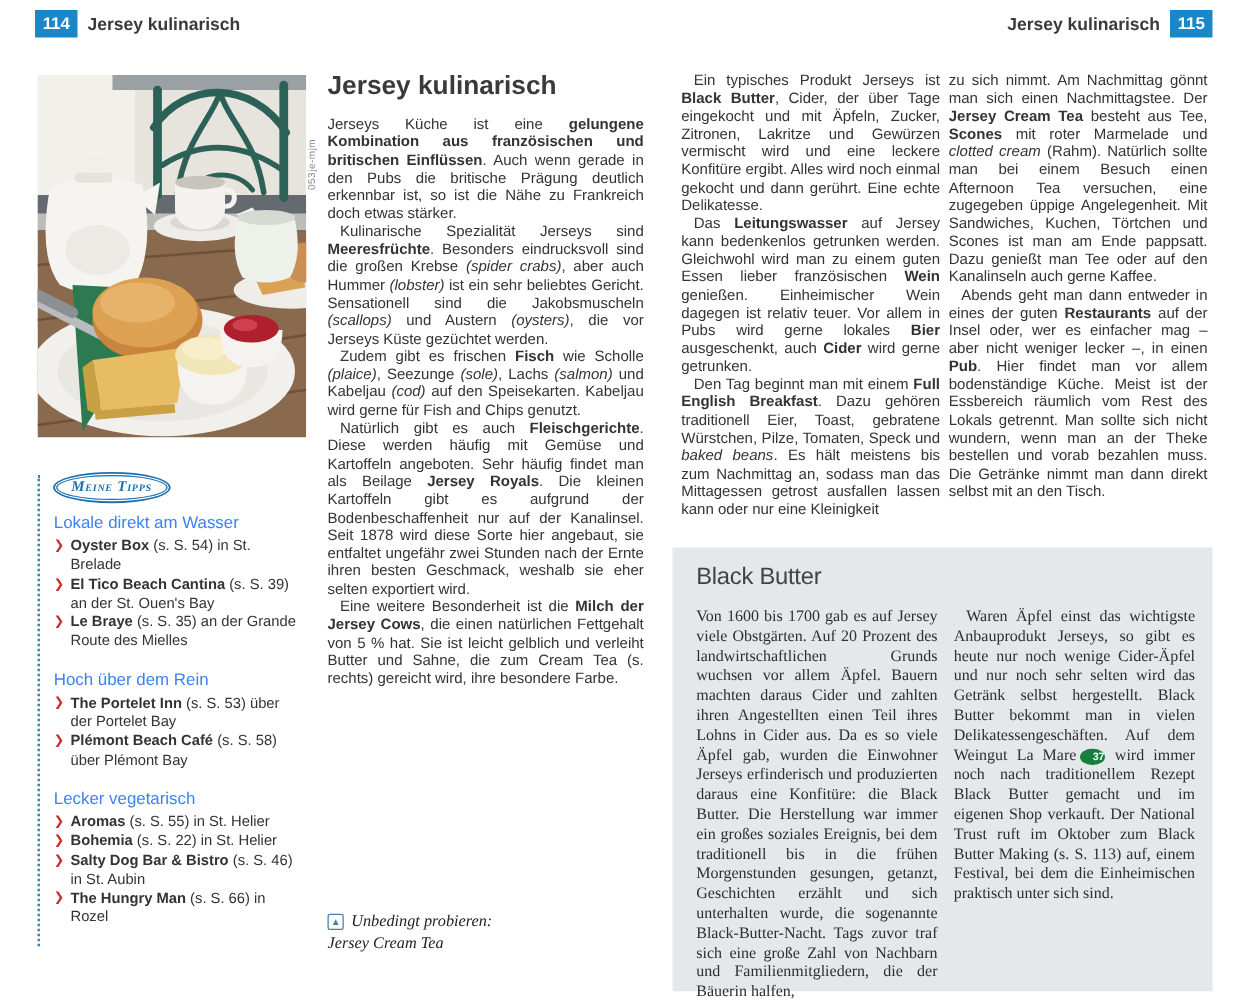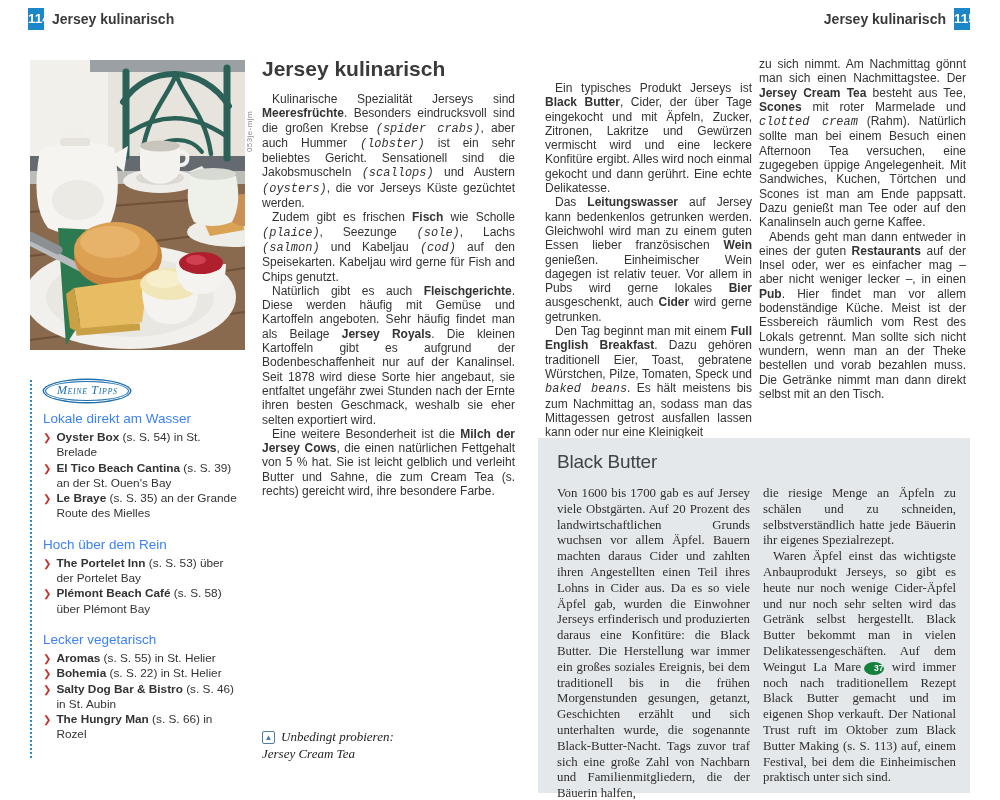--- a/index.html
+++ b/index.html
@@ -3,58 +3,58 @@
 <meta charset="utf-8">
 <style>
   html,body{margin:0;padding:0;background:#fff;}
   body{width:1000px;height:800px;position:relative;overflow:hidden;
        font-family:"Liberation Sans","DejaVu Sans",sans-serif;color:#333;}
 
   
   .hdr{position:absolute;top:8px;display:flex;align-items:center;gap:8px;}
   .hdr-left{left:28px;}
   .hdr-right{right:30px;}
-  .pagebox{width:16px;height:22px;line-height:22px;text-align:center;
+  .pagebox{width:34px;height:22px;line-height:22px;text-align:center;
            color:#fff;font-weight:bold;font-size:13.5px;background:#1b87c9;}
   .hdr-title{font-weight:bold;font-size:14px;color:#3a3a3a;}
 
   
   .photo{position:absolute;left:30px;top:60px;width:215px;height:290px;}
   .photo svg{display:block;width:215px;height:290px;}
   .credit{position:absolute;left:245px;top:62px;height:90px;
           writing-mode:vertical-rl;transform:rotate(180deg);
           font-size:8px;color:#8b8b8b;letter-spacing:.4px;}
 
   
   .tips{position:absolute;left:30px;top:380px;width:212px;
         border-left:2px dotted #2f86c3;padding-left:11px;box-sizing:border-box;}
   .tips-logo{display:inline-block;margin:0 0 10px 2px;padding:1px 11px 2px;
              border:1.5px solid #1d6fae;border-radius:50%;
              box-shadow:0 0 0 1px #fff,0 0 0 2.5px #1d6fae;
              color:#1d6fae;font-family:"Liberation Serif","DejaVu Serif",serif;
-             font-style:italic;font-weight:normal;font-variant:small-caps;
+             font-style:italic;font-weight:bold;font-variant:small-caps;
              font-size:12px;letter-spacing:.6px;}
   .tip-section{margin-bottom:15px;}
   .tip-heading{color:#3b82f6;font-weight:normal;font-size:13.5px;margin-bottom:4px;}
   .tip-intro{font-size:11.8px;line-height:15.3px;margin-bottom:1px;}
   .tip-item{display:flex;gap:5px;font-size:11.8px;line-height:15.3px;}
   .chev{color:#c5302c;font-weight:bold;font-size:10px;line-height:15.3px;flex:0 0 auto;}
   .tip-text{flex:1;}
 
   
   .col{position:absolute;top:57px;}
   .col-mid{left:262px;width:253px;}
-  .col-r1{left:545px;width:207px;margin-top:24px;}
+  .col-r1{left:545px;width:207px;}
   .col-r2{left:759px;width:207px;}
   .art-title{font-size:21px;font-weight:bold;color:#3a3a3a;margin:0 0 11px 0;}
   .para{margin:0;font-size:12px;line-height:14.3px;text-align:justify;
         hyphens:auto;-webkit-hyphens:auto;}
   .para.ind{text-indent:10px;}
   .b{font-weight:bold;}
-  .i{font-style:italic;font-family:Liberation Mono, monospace;}
+  .i{font-style:italic;}
 
   
   .caption{position:absolute;left:262px;top:728px;width:253px;
            font-family:"Liberation Serif","DejaVu Serif",serif;
            font-style:italic;font-size:13px;line-height:17px;color:#222;}
   .cap-icon{display:inline-block;width:11px;height:11px;margin-right:6px;
             border:1px solid #4f7ea3;border-radius:2px;color:#4f7ea3;
             font-style:normal;font-size:8px;line-height:11px;text-align:center;
             vertical-align:1px;}
 
@@ -217,20 +217,21 @@
           <span class="chev">❯</span>
           <span class="tip-text"><span class="b">The Hungry Man</span><span> (s. S. 66) in Rozel</span></span>
         </div>
       </div>
     </div>
 </div>
 
 <div class="col col-mid">
   <h1 class="art-title">Jersey kulinarisch</h1>
   <div>
+      <p class="para"><span>Jerseys Küche ist eine </span><span class="b">gelungene Kombination aus französischen und britischen Einflüssen</span><span>. Auch wenn gerade in den Pubs die britische Prägung deutlich erkennbar ist, so ist die Nähe zu Frankreich doch etwas stärker.</span></p>
       <p class="para ind"><span>Kulinarische Spezialität Jerseys sind </span><span class="b">Meeresfrüchte</span><span>. Besonders eindrucksvoll sind die großen Krebse </span><span class="i">(spider crabs)</span><span>, aber auch Hummer </span><span class="i">(lobster)</span><span> ist ein sehr beliebtes Gericht. Sensationell sind die Jakobsmuscheln </span><span class="i">(scallops)</span><span> und Austern </span><span class="i">(oysters)</span><span>, die vor Jerseys Küste gezüchtet werden.</span></p>
       <p class="para ind"><span>Zudem gibt es frischen </span><span class="b">Fisch</span><span> wie Scholle </span><span class="i">(plaice)</span><span>, Seezunge </span><span class="i">(sole)</span><span>, Lachs </span><span class="i">(salmon)</span><span> und Kabeljau </span><span class="i">(cod)</span><span> auf den Speisekarten. Kabeljau wird gerne für Fish and Chips genutzt.</span></p>
       <p class="para ind"><span>Natürlich gibt es auch </span><span class="b">Fleischgerichte</span><span>. Diese werden häufig mit Gemüse und Kartoffeln angeboten. Sehr häufig findet man als Beilage </span><span class="b">Jersey Royals</span><span>. Die kleinen Kartoffeln gibt es aufgrund der Bodenbeschaffenheit nur auf der Kanalinsel. Seit 1878 wird diese Sorte hier angebaut, sie entfaltet ungefähr zwei Stunden nach der Ernte ihren besten Geschmack, weshalb sie eher selten exportiert wird.</span></p>
       <p class="para ind"><span>Eine weitere Besonderheit ist die </span><span class="b">Milch der Jersey Cows</span><span>, die einen natürlichen Fettgehalt von 5 % hat. Sie ist leicht gelblich und verleiht Butter und Sahne, die zum Cream Tea (s. rechts) gereicht wird, ihre besondere Farbe.</span></p>
     </div>
 </div>
 
 <div class="caption">
   <span class="cap-icon">▲</span><span>Unbedingt probieren:</span><br>
   <span>Jersey Cream Tea</span>
@@ -250,17 +251,16 @@
     </div>
 </div>
 
 <div class="bb">
   <h2 class="bb-title">Black Butter</h2>
   <div class="bb-cols">
     <div class="bb-col">
         <p class="para"><span>Von 1600 bis 1700 gab es auf Jersey viele Obstgärten. Auf 20 Prozent des landwirtschaftlichen Grunds wuchsen vor allem Äpfel. Bauern machten daraus Cider und zahlten ihren Angestellten einen Teil ihres Lohns in Cider aus. Da es so viele Äpfel gab, wurden die Einwohner Jerseys erfinderisch und produzierten daraus eine Konfitüre: die Black Butter. Die Herstellung war immer ein großes soziales Ereignis, bei dem traditionell bis in die frühen Morgenstunden gesungen, getanzt, Geschichten erzählt und sich unterhalten wurde, die sogenannte Black-Butter-Nacht. Tags zuvor traf sich eine große Zahl von Nachbarn und Familienmitgliedern, die der Bäuerin halfen,</span></p>
       </div>
     <div class="bb-col">
-        <p class="para"><span>die riesige Menge an Äpfeln zu schälen und zu schneiden, selbstverständlich hatte jede Bäuerin ihr eigenes Spezialrezept.</span></p>
         <p class="para ind"><span>Waren Äpfel einst das wichtigste Anbauprodukt Jerseys, so gibt es heute nur noch wenige Cider-Äpfel und nur noch sehr selten wird das Getränk selbst hergestellt. Black Butter bekommt man in vielen Delikatessengeschäften. Auf dem Weingut La Mare</span><span class="marker">37</span><span> wird immer noch nach traditionellem Rezept Black Butter gemacht und im eigenen Shop verkauft. Der National Trust ruft im Oktober zum Black Butter Making (s. S. 113) auf, einem Festival, bei dem die Einheimischen praktisch unter sich sind.</span></p>
       </div>
   </div>
 </div>
 
 </body></html>

